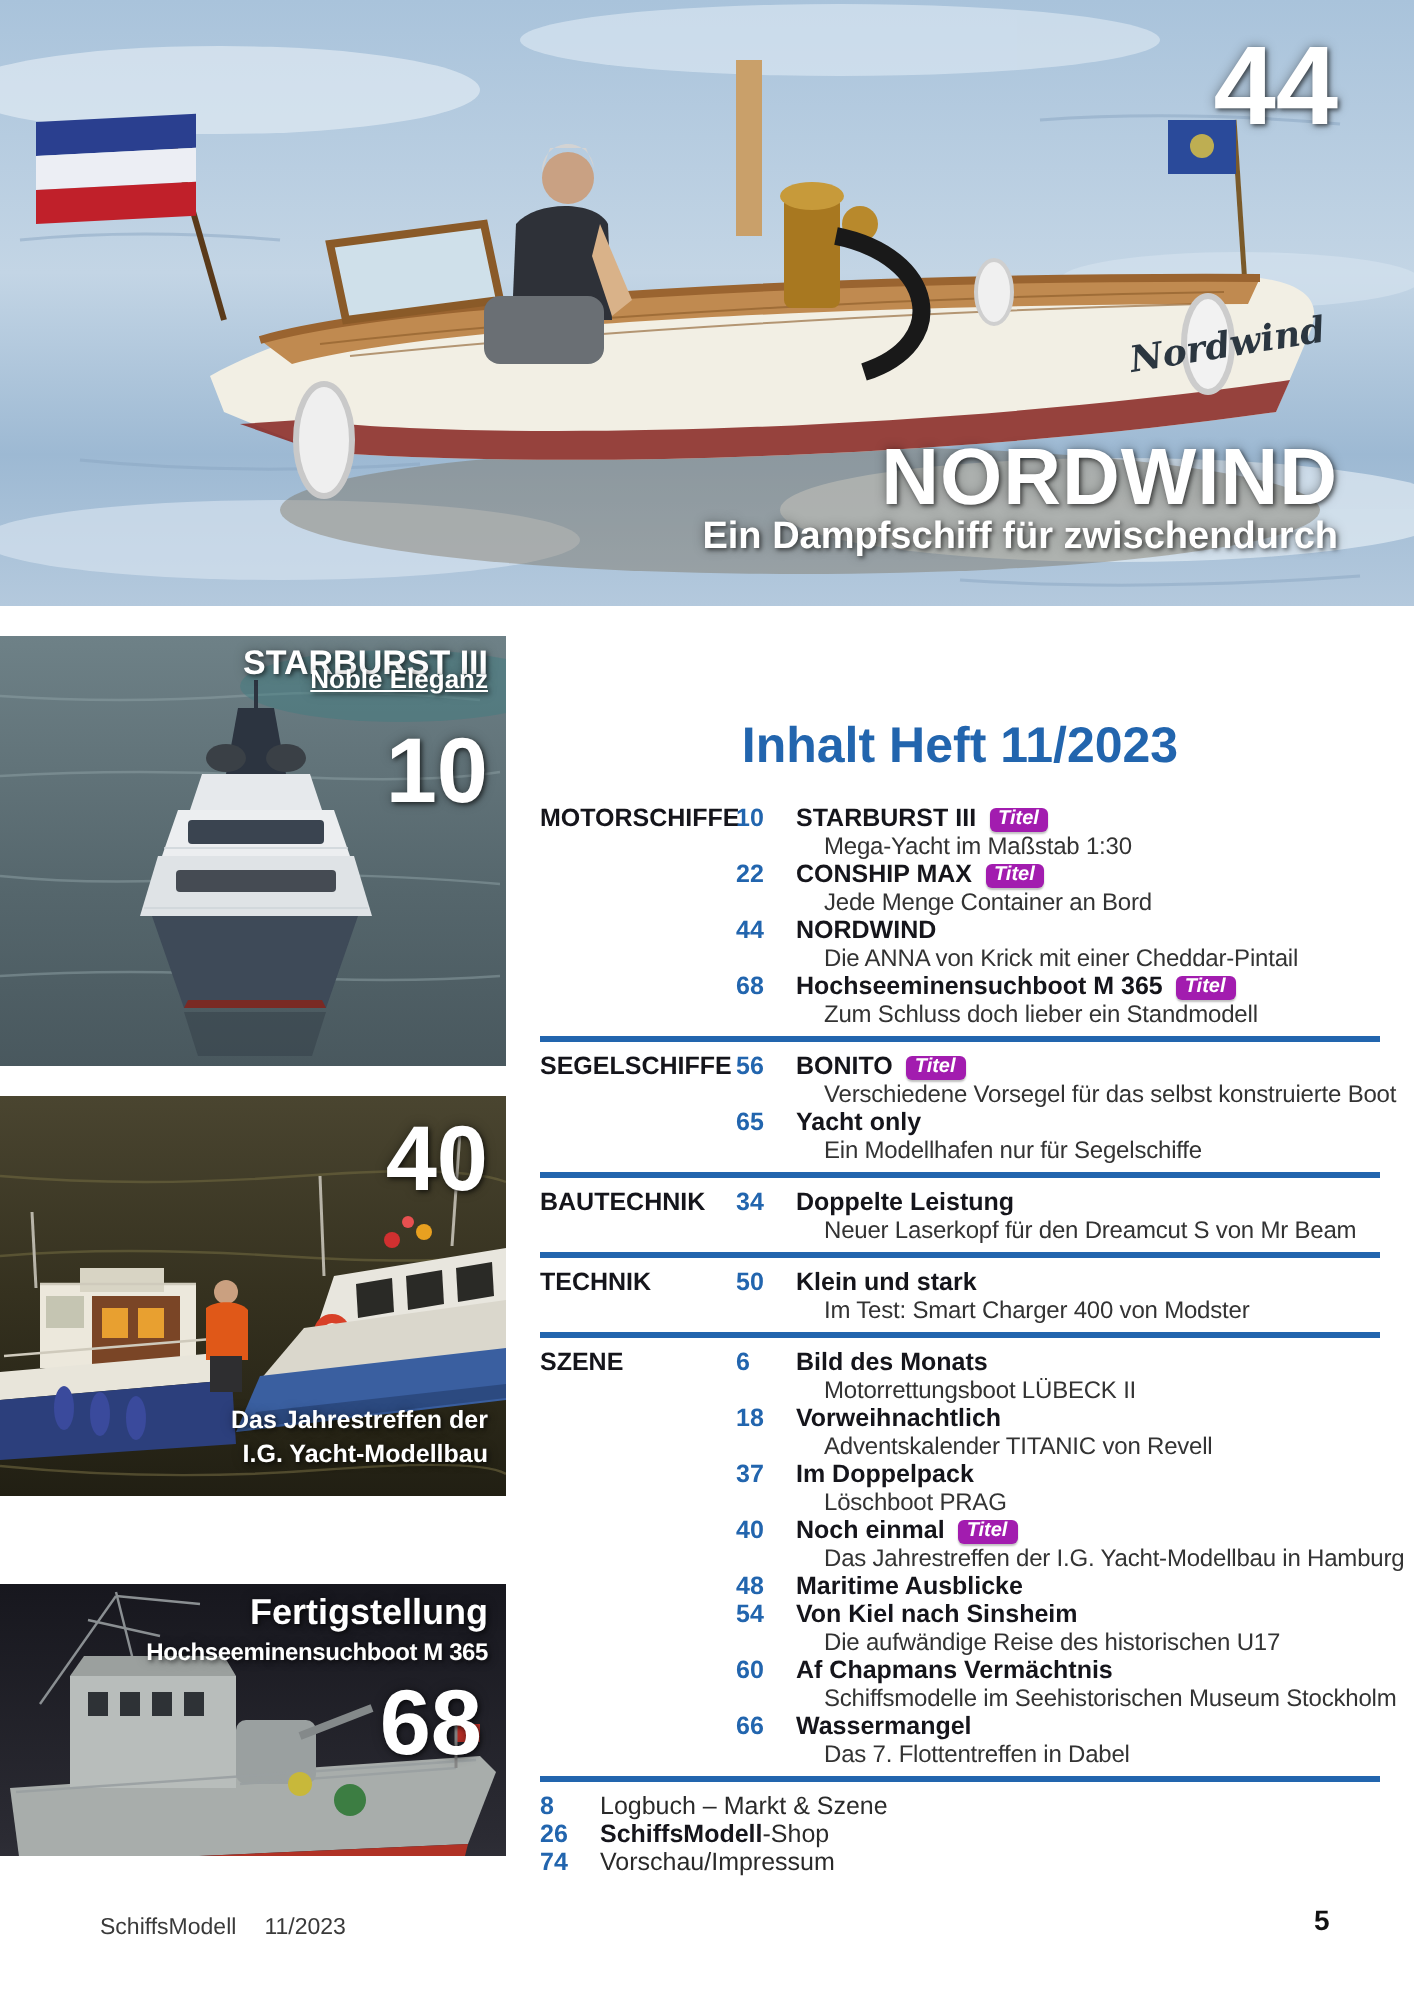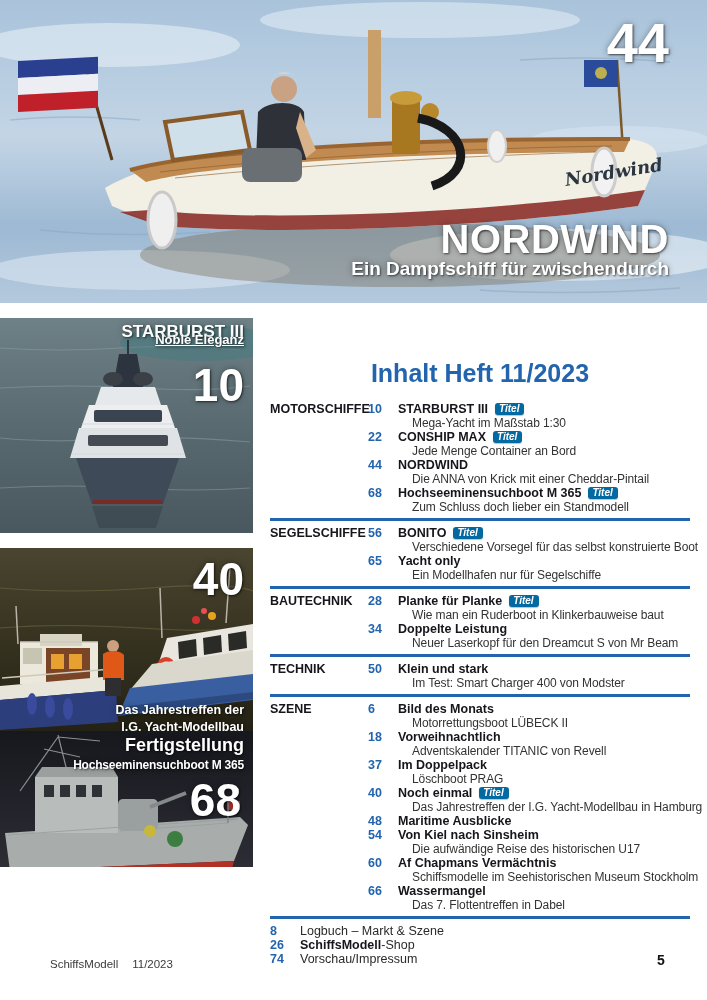--- a/index.html
+++ b/index.html
@@ -7,21 +7,21 @@
     position:relative; width:707px; height:1000px; background:#ffffff;
     overflow:hidden; font-family:"Liberation Sans", sans-serif;
   }
 
   
   .photo { position:absolute; overflow:hidden; }
   .photo svg { display:block; }
   #hero   { left:0;   top:0;   width:707px; height:303px; }
   #teaser1{ left:0;   top:318px; width:253px; height:215px; }
   #teaser2{ left:0;   top:548px; width:253px; height:200px; }
-  #teaser3{ left:0;   top:731px; width:253px; height:136px; }
+  #teaser3{ left:0;   top:792px; width:253px; height:136px; }
 
   .ph-text { position:absolute; color:#fff; font-weight:bold; line-height:1.04;
              text-shadow:1px 1px 2px rgba(0,0,0,.55), 0 0 6px rgba(0,0,0,.35);
              white-space:nowrap; text-align:right; }
   .hero-num   { top:14px;  right:38px; font-size:56px; }
   .hero-title { top:219px; right:38px; font-size:40px; letter-spacing:.5px; }
   .hero-sub   { top:259px; right:38px; font-size:19px; }
 
   .t1-title { top:5px;  right:9px; font-size:17px; }
   .t1-sub   { top:15px; right:9px; font-size:13px;text-decoration:underline; }
@@ -42,21 +42,21 @@
   .toc-title .tb { font-weight:bold; }
 
   .toc-section { display:grid; grid-template-columns:98px 1fr; }
   .sec-label { font-weight:bold; font-size:12.5px; color:#15151b; line-height:14px; padding-top:0; }
   .entry { display:grid; grid-template-columns:30px 1fr; }
   .entry-page { color:#2265ae; font-weight:bold; font-size:12.5px; line-height:14px; }
   .entry-title { font-weight:bold; font-size:12.5px; color:#15151b; line-height:14px; white-space:nowrap; }
   .entry-title.plain { font-weight:normal; color:#2a2a2a; }
   .entry-title.plain b { font-weight:bold; color:#15151b; }
   .entry-subtitle { font-size:12px; letter-spacing:-.1px; color:#333; line-height:14px; padding-left:14px; white-space:nowrap; }
-  .titel-badge { display:inline-block; background:#0369a1; color:#fff; font-size:10px;
+  .titel-badge { display:inline-block; background:#a21caf; color:#fff; font-size:10px;
                  font-weight:bold; font-style:italic; padding:0 5px 1px 4px; border-radius:3px;
                  margin-left:7px; line-height:11.5px; vertical-align:1.5px;
                  box-shadow:0 1px 1px rgba(0,0,0,.25); }
   .toc-separator { height:3px; background:#2265ae; margin:4px 0 5px 0; }
 
   
   .footer-left { position:absolute; left:50px; top:958px; font-size:11.5px; color:#3a3a3a; display:flex; gap:14px; }
   .footer-page { position:absolute; left:657px; top:952px; font-size:14px; font-weight:bold; color:#111; }
 </style>
 </head>
@@ -349,27 +349,20 @@
       <div class="entry-title"><span>Yacht only</span></div>
     <div class="entry-subtitle">Ein Modellhafen nur für Segelschiffe</div>
               </div>
   </div>
 </div>
   </div>
 <div class="toc-separator"></div>
   <div class="toc-section">
     <div class="sec-label">BAUTECHNIK</div>
     <div class="sec-entries">
-  <div class="entry">
-    <div class="entry-page">28</div>
-    <div class="entry-content">
-      <div class="entry-title"><span>Planke für Planke</span><span class="titel-badge">Titel</span></div>
-    <div class="entry-subtitle">Wie man ein Ruderboot in Klinkerbauweise baut</div>
-              </div>
-  </div>
 
   <div class="entry">
     <div class="entry-page">34</div>
     <div class="entry-content">
       <div class="entry-title"><span>Doppelte Leistung</span></div>
     <div class="entry-subtitle">Neuer Laserkopf für den Dreamcut S von Mr Beam</div>
               </div>
   </div>
 </div>
   </div>

